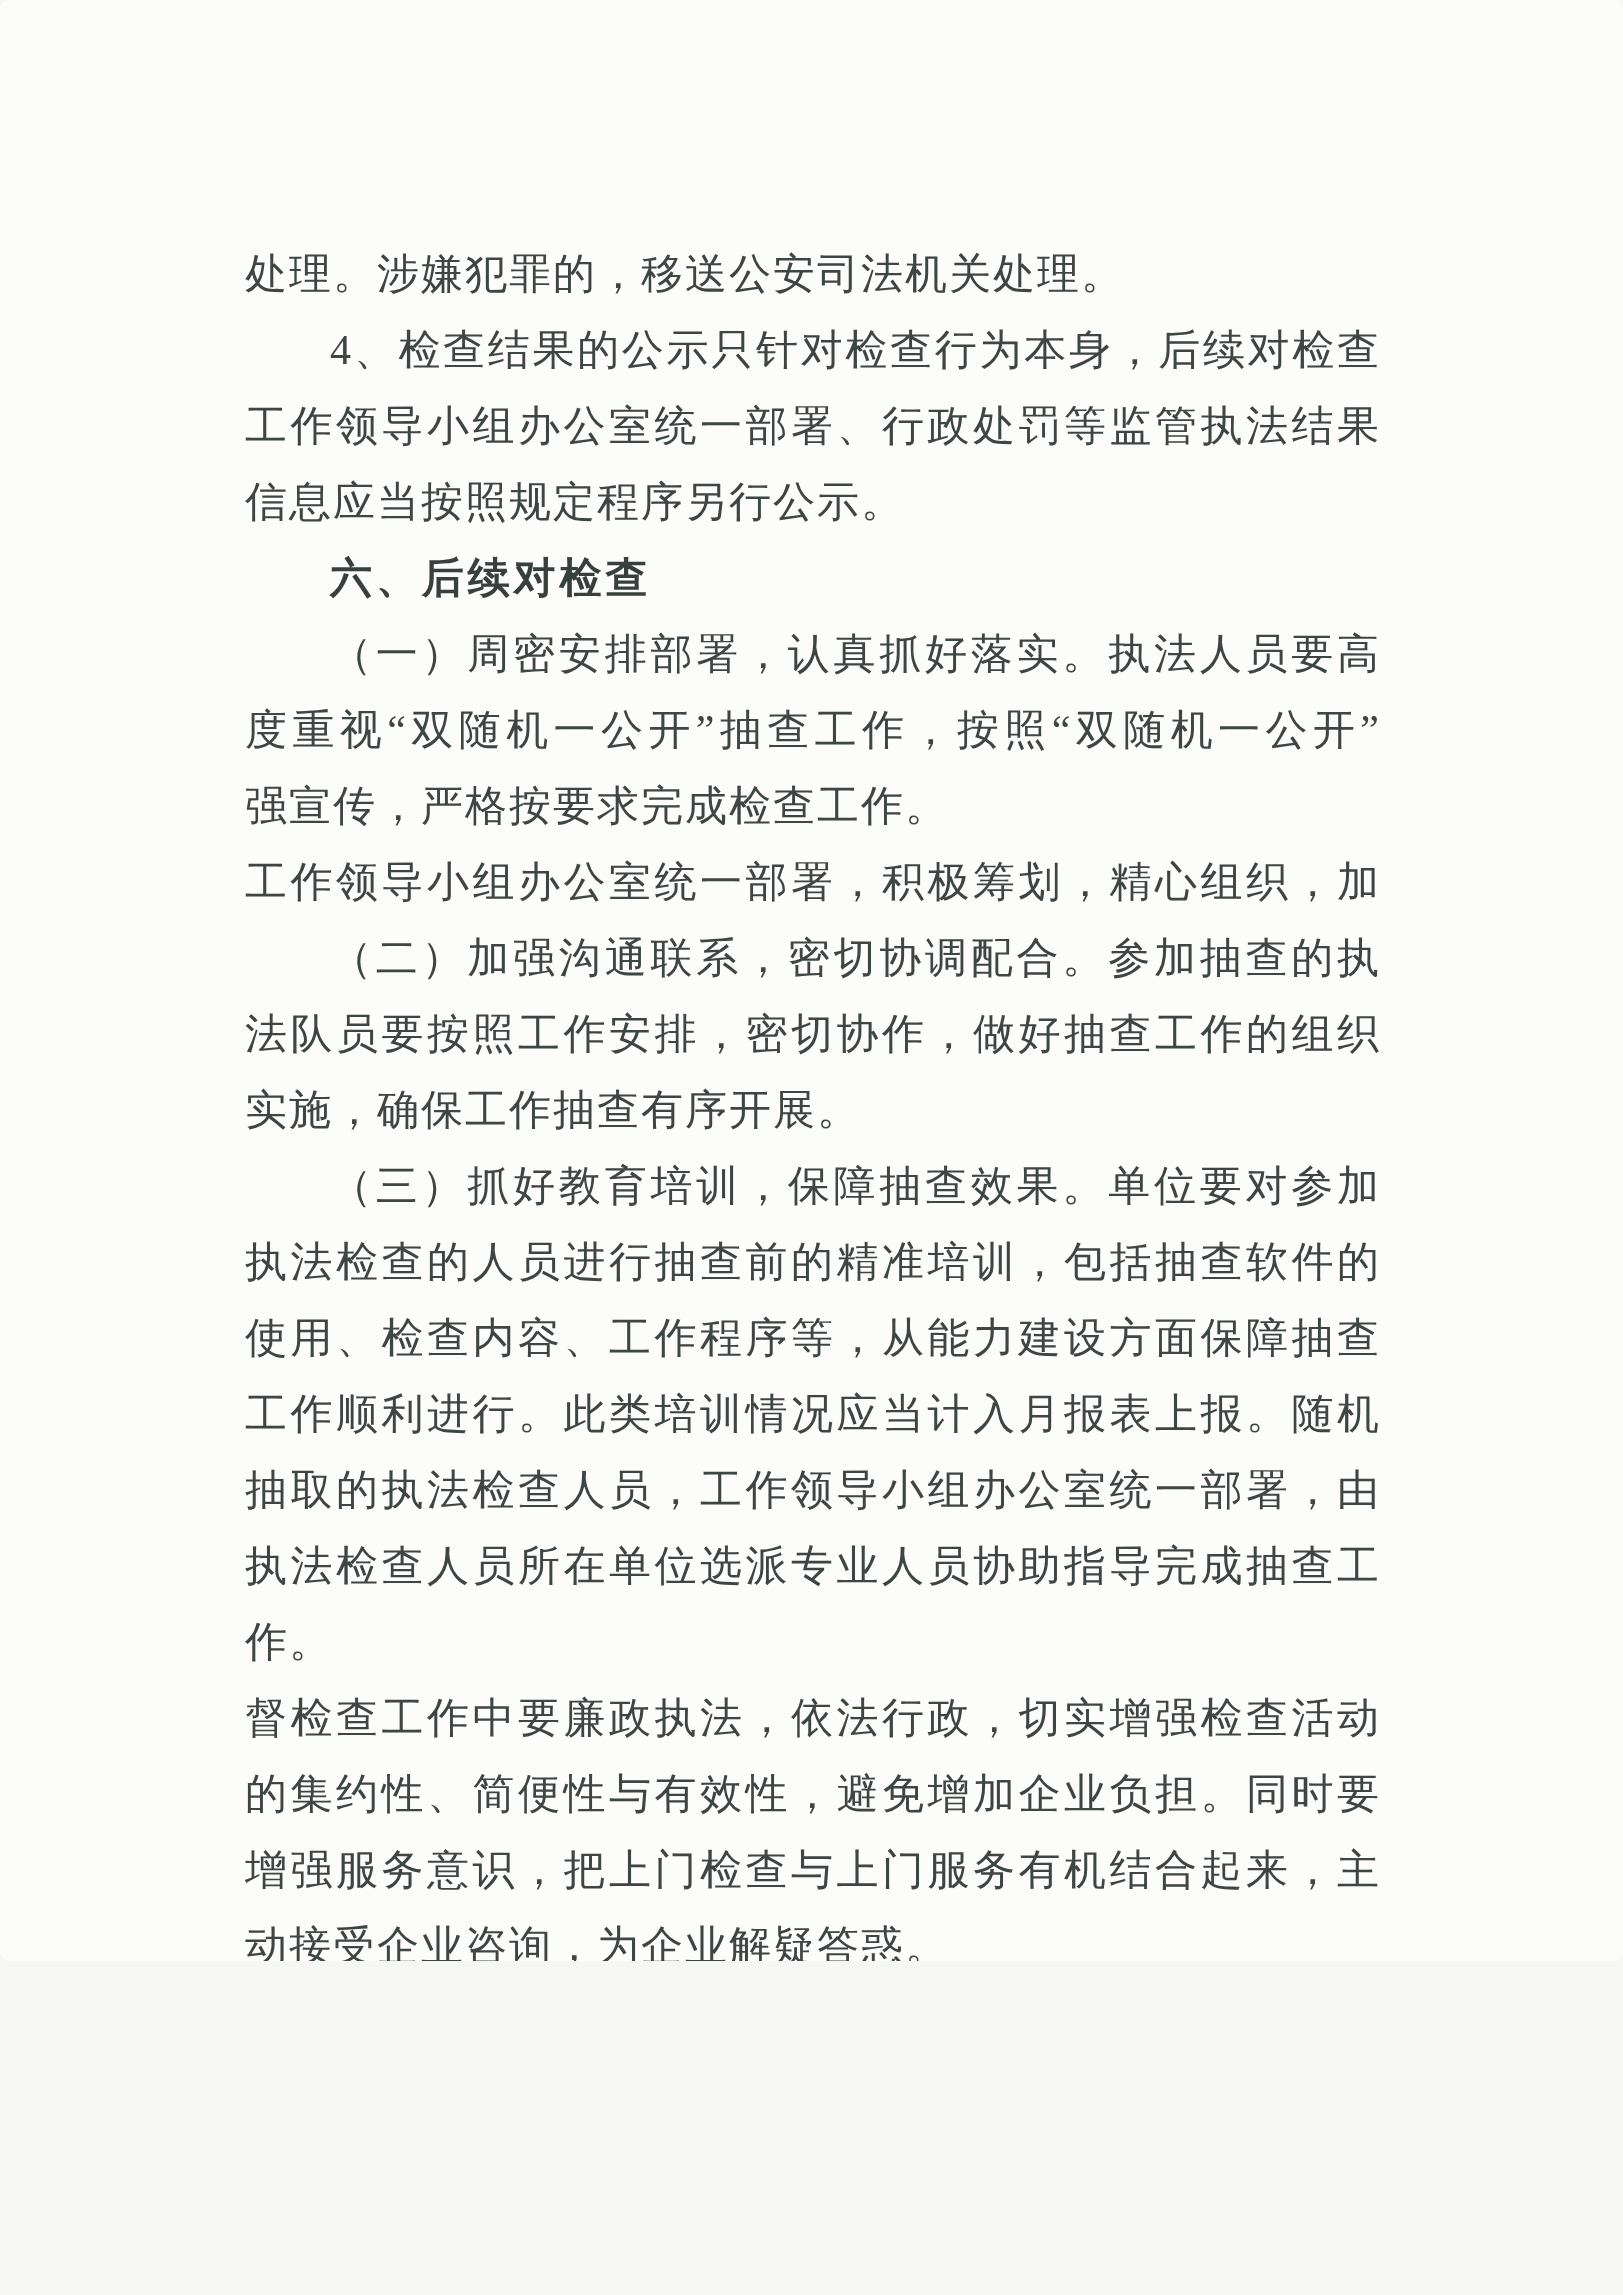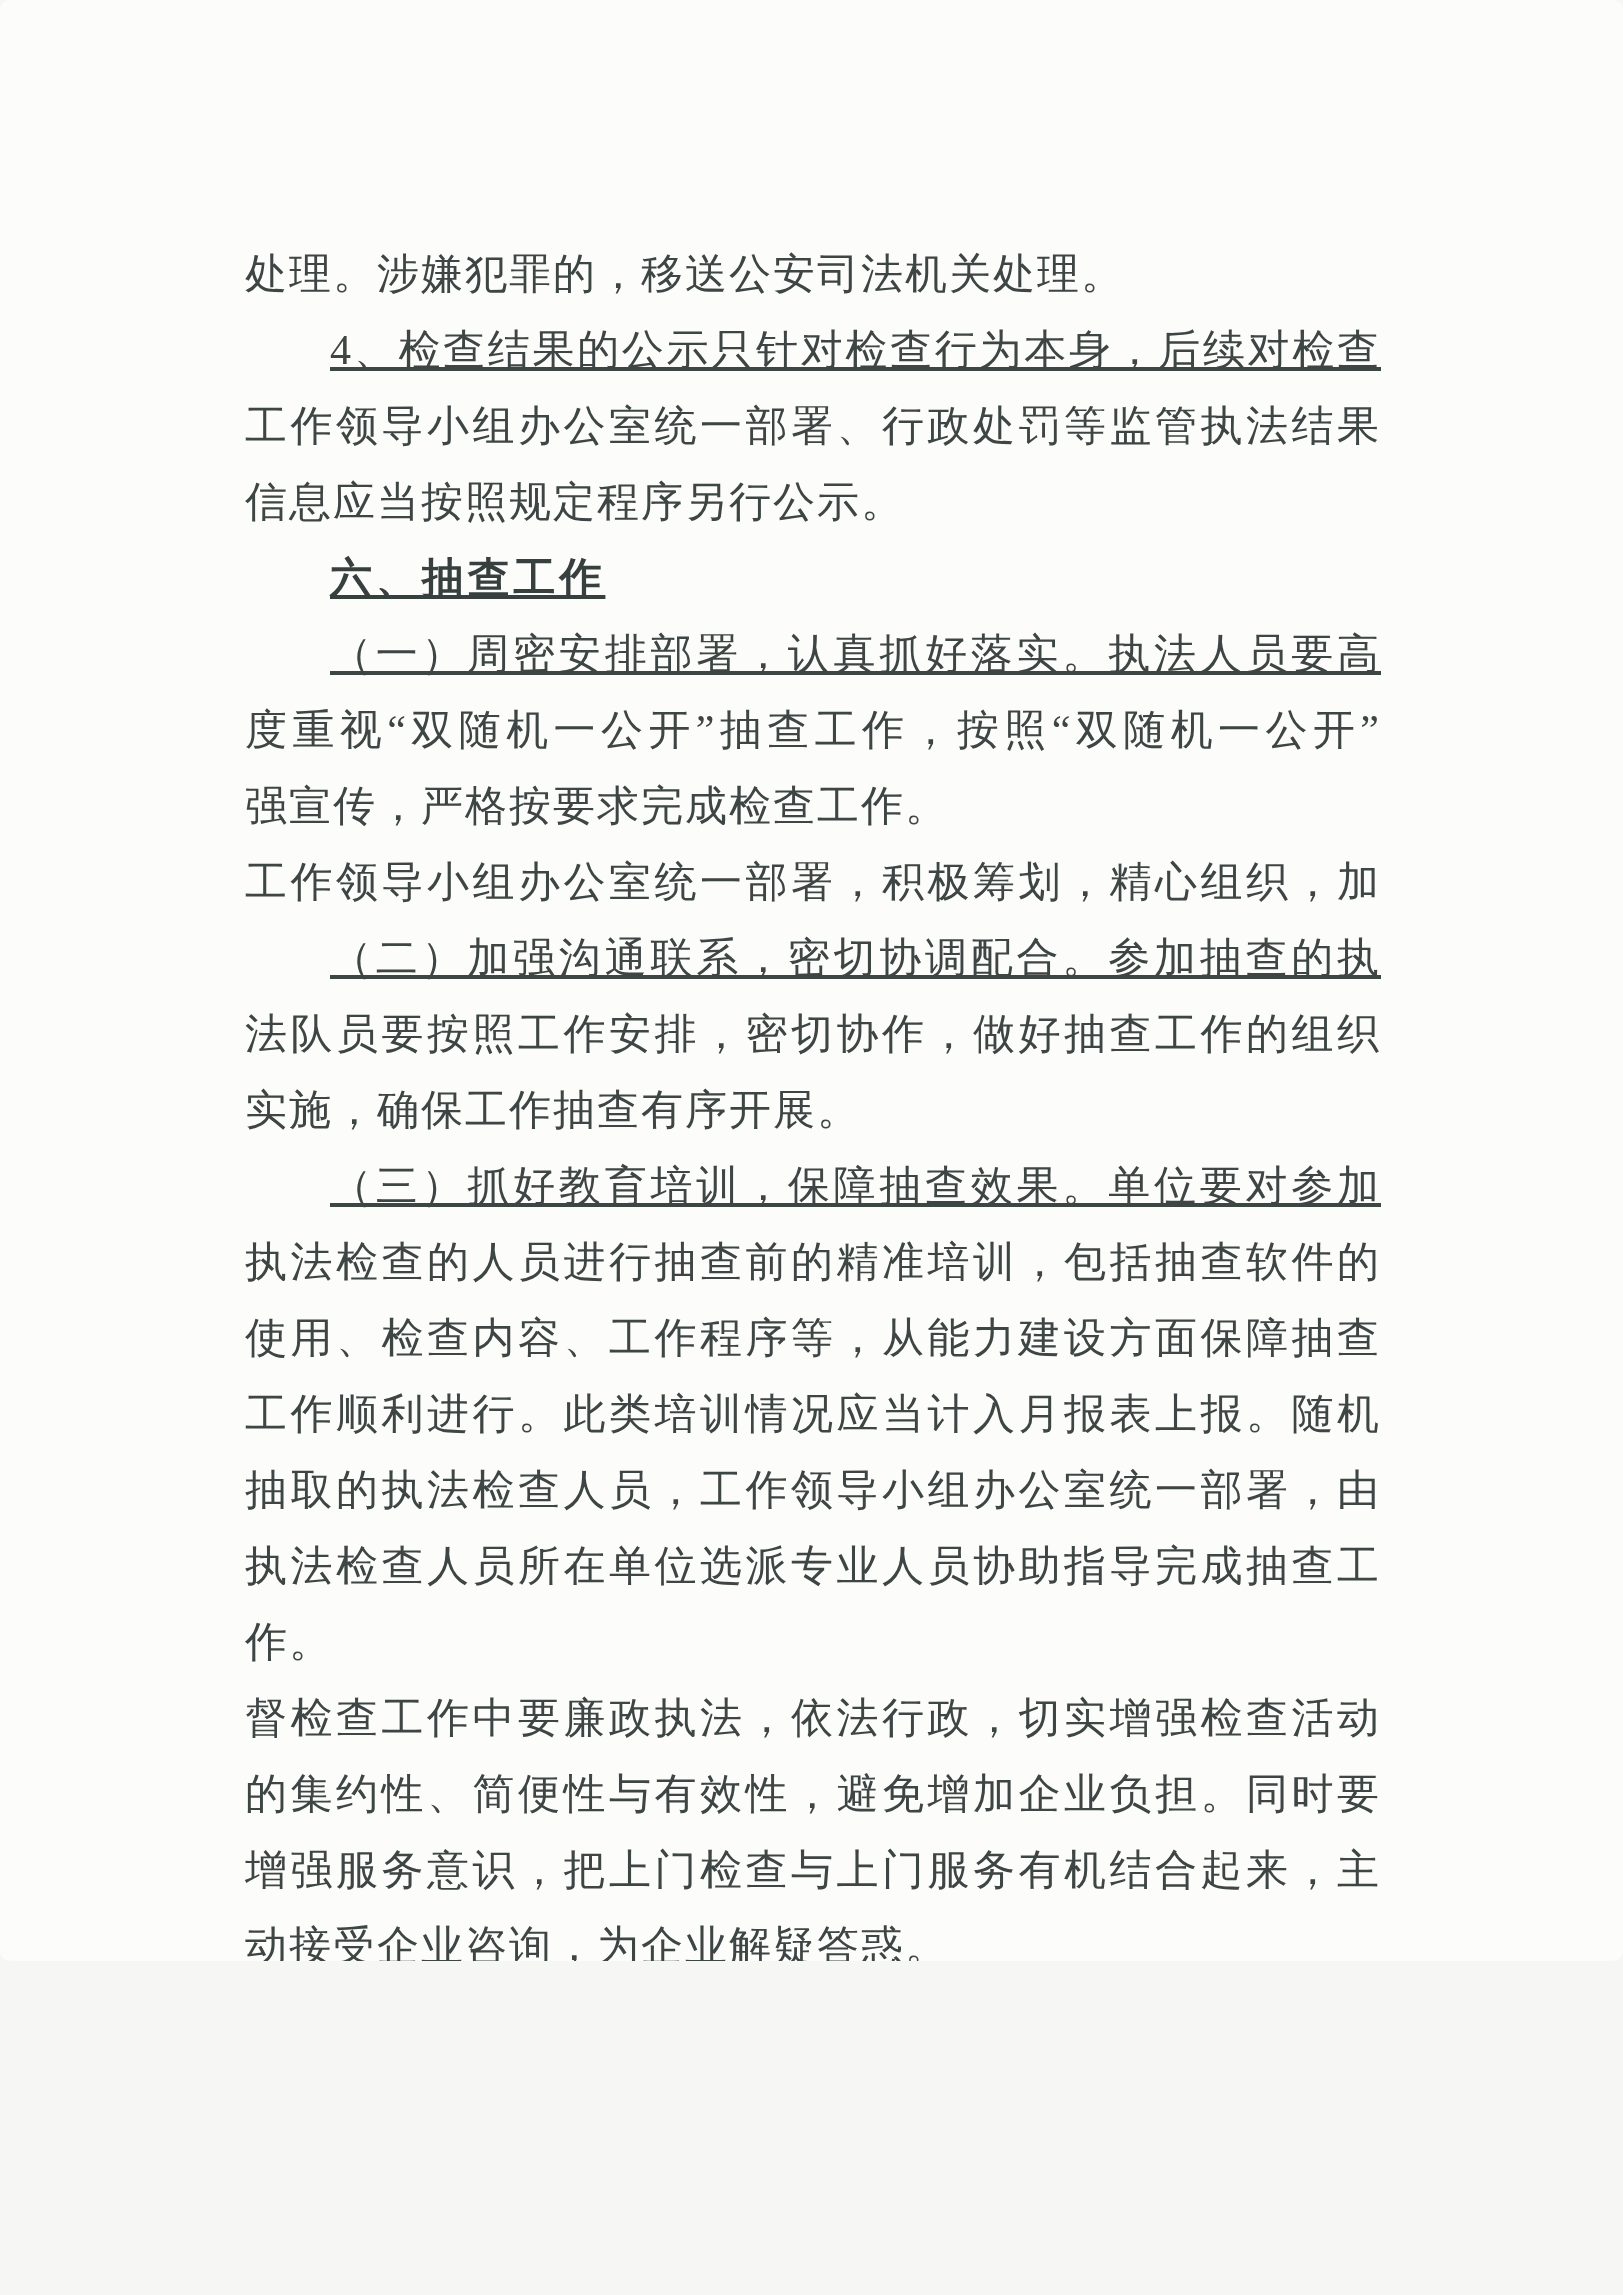--- a/index.html
+++ b/index.html
@@ -38,21 +38,20 @@
     white-space: nowrap;
   }
   .line.justify {
     white-space: normal;
     text-align: justify;
     text-align-last: justify;
     text-justify: inter-character;
   }
   .line.indent {
     padding-left: 85px;
-    text-decoration: underline;
   }
   .line.heading {
     font-family: "Liberation Sans", sans-serif;
     font-weight: 700;
     color: #37403f;
     letter-spacing: 3.9px;
   }
   .footer {
     position: absolute;
     left: 178px;
@@ -66,21 +65,21 @@
 </style>
 </head>
 <body>
 
 <div class="page">
   <main class="content">
       <div class="line">处理。涉嫌犯罪的，移送公安司法机关处理。</div>
       <div class="line indent justify">4、检查结果的公示只针对检查行为本身，后续对检查</div>
       <div class="line justify">工作领导小组办公室统一部署、行政处罚等监管执法结果</div>
       <div class="line">信息应当按照规定程序另行公示。</div>
-      <div class="line indent heading">六、抽查工作</div>
+      <div class="line indent heading">六、后续对检查</div>
       <div class="line indent justify">（一）周密安排部署，认真抓好落实。执法人员要高</div>
       <div class="line justify">度重视“双随机一公开”抽查工作，按照“双随机一公开”</div>
       <div class="line">强宣传，严格按要求完成检查工作。</div>
       <div class="line justify">工作领导小组办公室统一部署，积极筹划，精心组织，加</div>
       <div class="line indent justify">（二）加强沟通联系，密切协调配合。参加抽查的执</div>
       <div class="line justify">法队员要按照工作安排，密切协作，做好抽查工作的组织</div>
       <div class="line">实施，确保工作抽查有序开展。</div>
       <div class="line indent justify">（三）抓好教育培训，保障抽查效果。单位要对参加</div>
       <div class="line justify">执法检查的人员进行抽查前的精准培训，包括抽查软件的</div>
       <div class="line justify">使用、检查内容、工作程序等，从能力建设方面保障抽查</div>

